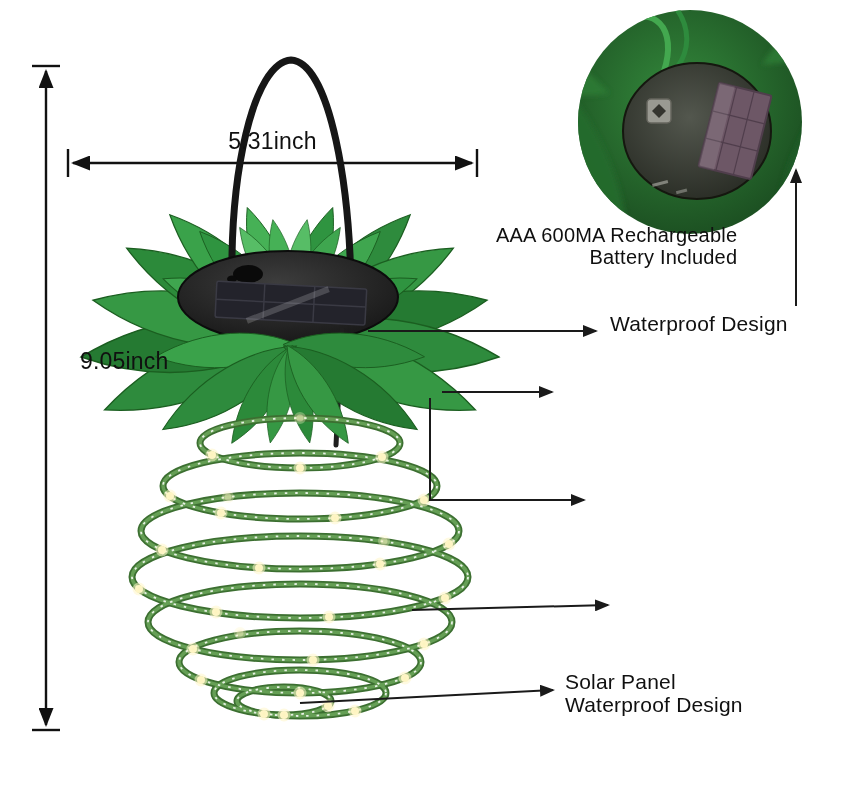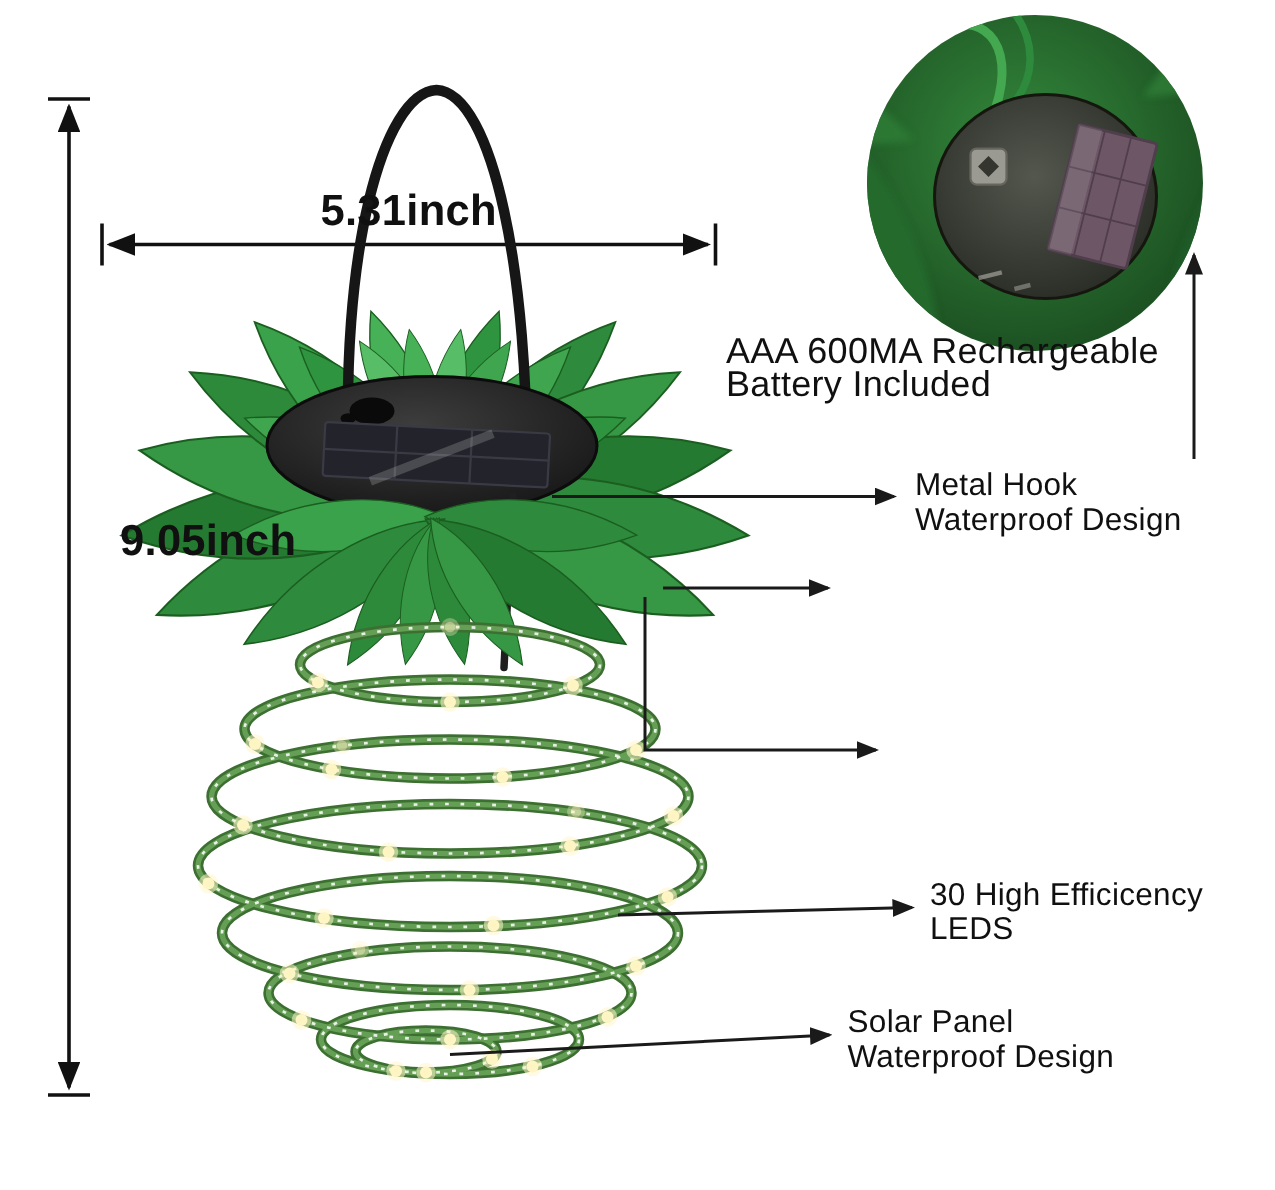--- a/index.html
+++ b/index.html
@@ -1,21 +1,21 @@
 <!DOCTYPE html>
 <html><head>
 <meta charset="utf-8">
 <style>
   html,body{margin:0;padding:0;background:#fff;}
   .canvas{position:relative;width:850px;height:793px;background:#fff;overflow:hidden;
           font-family:"Liberation Sans",sans-serif;}
   svg{position:absolute;left:0;top:0;}
   .label{position:absolute;color:#101010;font:400 21px/23px "Liberation Sans",sans-serif;
          letter-spacing:.2px;white-space:nowrap;}
-  .measure{font-size:29px;font-weight:700;}
+  .measure{font-size:23px;font-weight:400;}
   .center{text-align:center;}
 </style>
 </head>
 <body>
 
 <div class="canvas">
 
 <svg width="850" height="793" viewBox="0 0 850 793">
   <defs>
     <marker id="arr" markerUnits="userSpaceOnUse" markerWidth="15" markerHeight="12" refX="13" refY="6" orient="auto">
@@ -213,37 +213,32 @@
     <path d="M 430 398 L 430 500 L 584 500" marker-end="url(#arr)"></path>
     <line x1="412" y1="610" x2="608" y2="605" marker-end="url(#arr)"></line>
     <line x1="300" y1="703" x2="553" y2="690" marker-end="url(#arr)"></line>
   </g>
 </svg>
 
 <div class="label measure" style="left:80px;top:350px;">9.05inch</div>
 
 <div class="label measure center" style="left:200px;top:130px;width:145px;">5.31inch</div>
 
-<div class="label" style="left:484px;top:224px;font-size:24px;line-height:22px;">
+<div class="label" style="left:496px;top:224px;font-size:20px;line-height:22px;text-align:right;">
   <div>AAA 600MA Rechargeable</div>
   <div>Battery Included</div>
 </div>
 
 <div class="label" style="left:610px;top:312px;">
-  <div>Metal Hook</div>
   <div>Waterproof Design</div>
 </div>
 
 <div class="label" style="left:562px;top:372px;">
 </div>
 
 
-<div class="label" style="left:620px;top:585px;">
-  <div>30 High Efficicency</div>
-  <div>LEDS</div>
-</div>
 
 <div class="label" style="left:565px;top:670px;">
   <div>Solar Panel</div>
   <div>Waterproof Design</div>
 </div>
 
 </div>
 
 </body></html>

